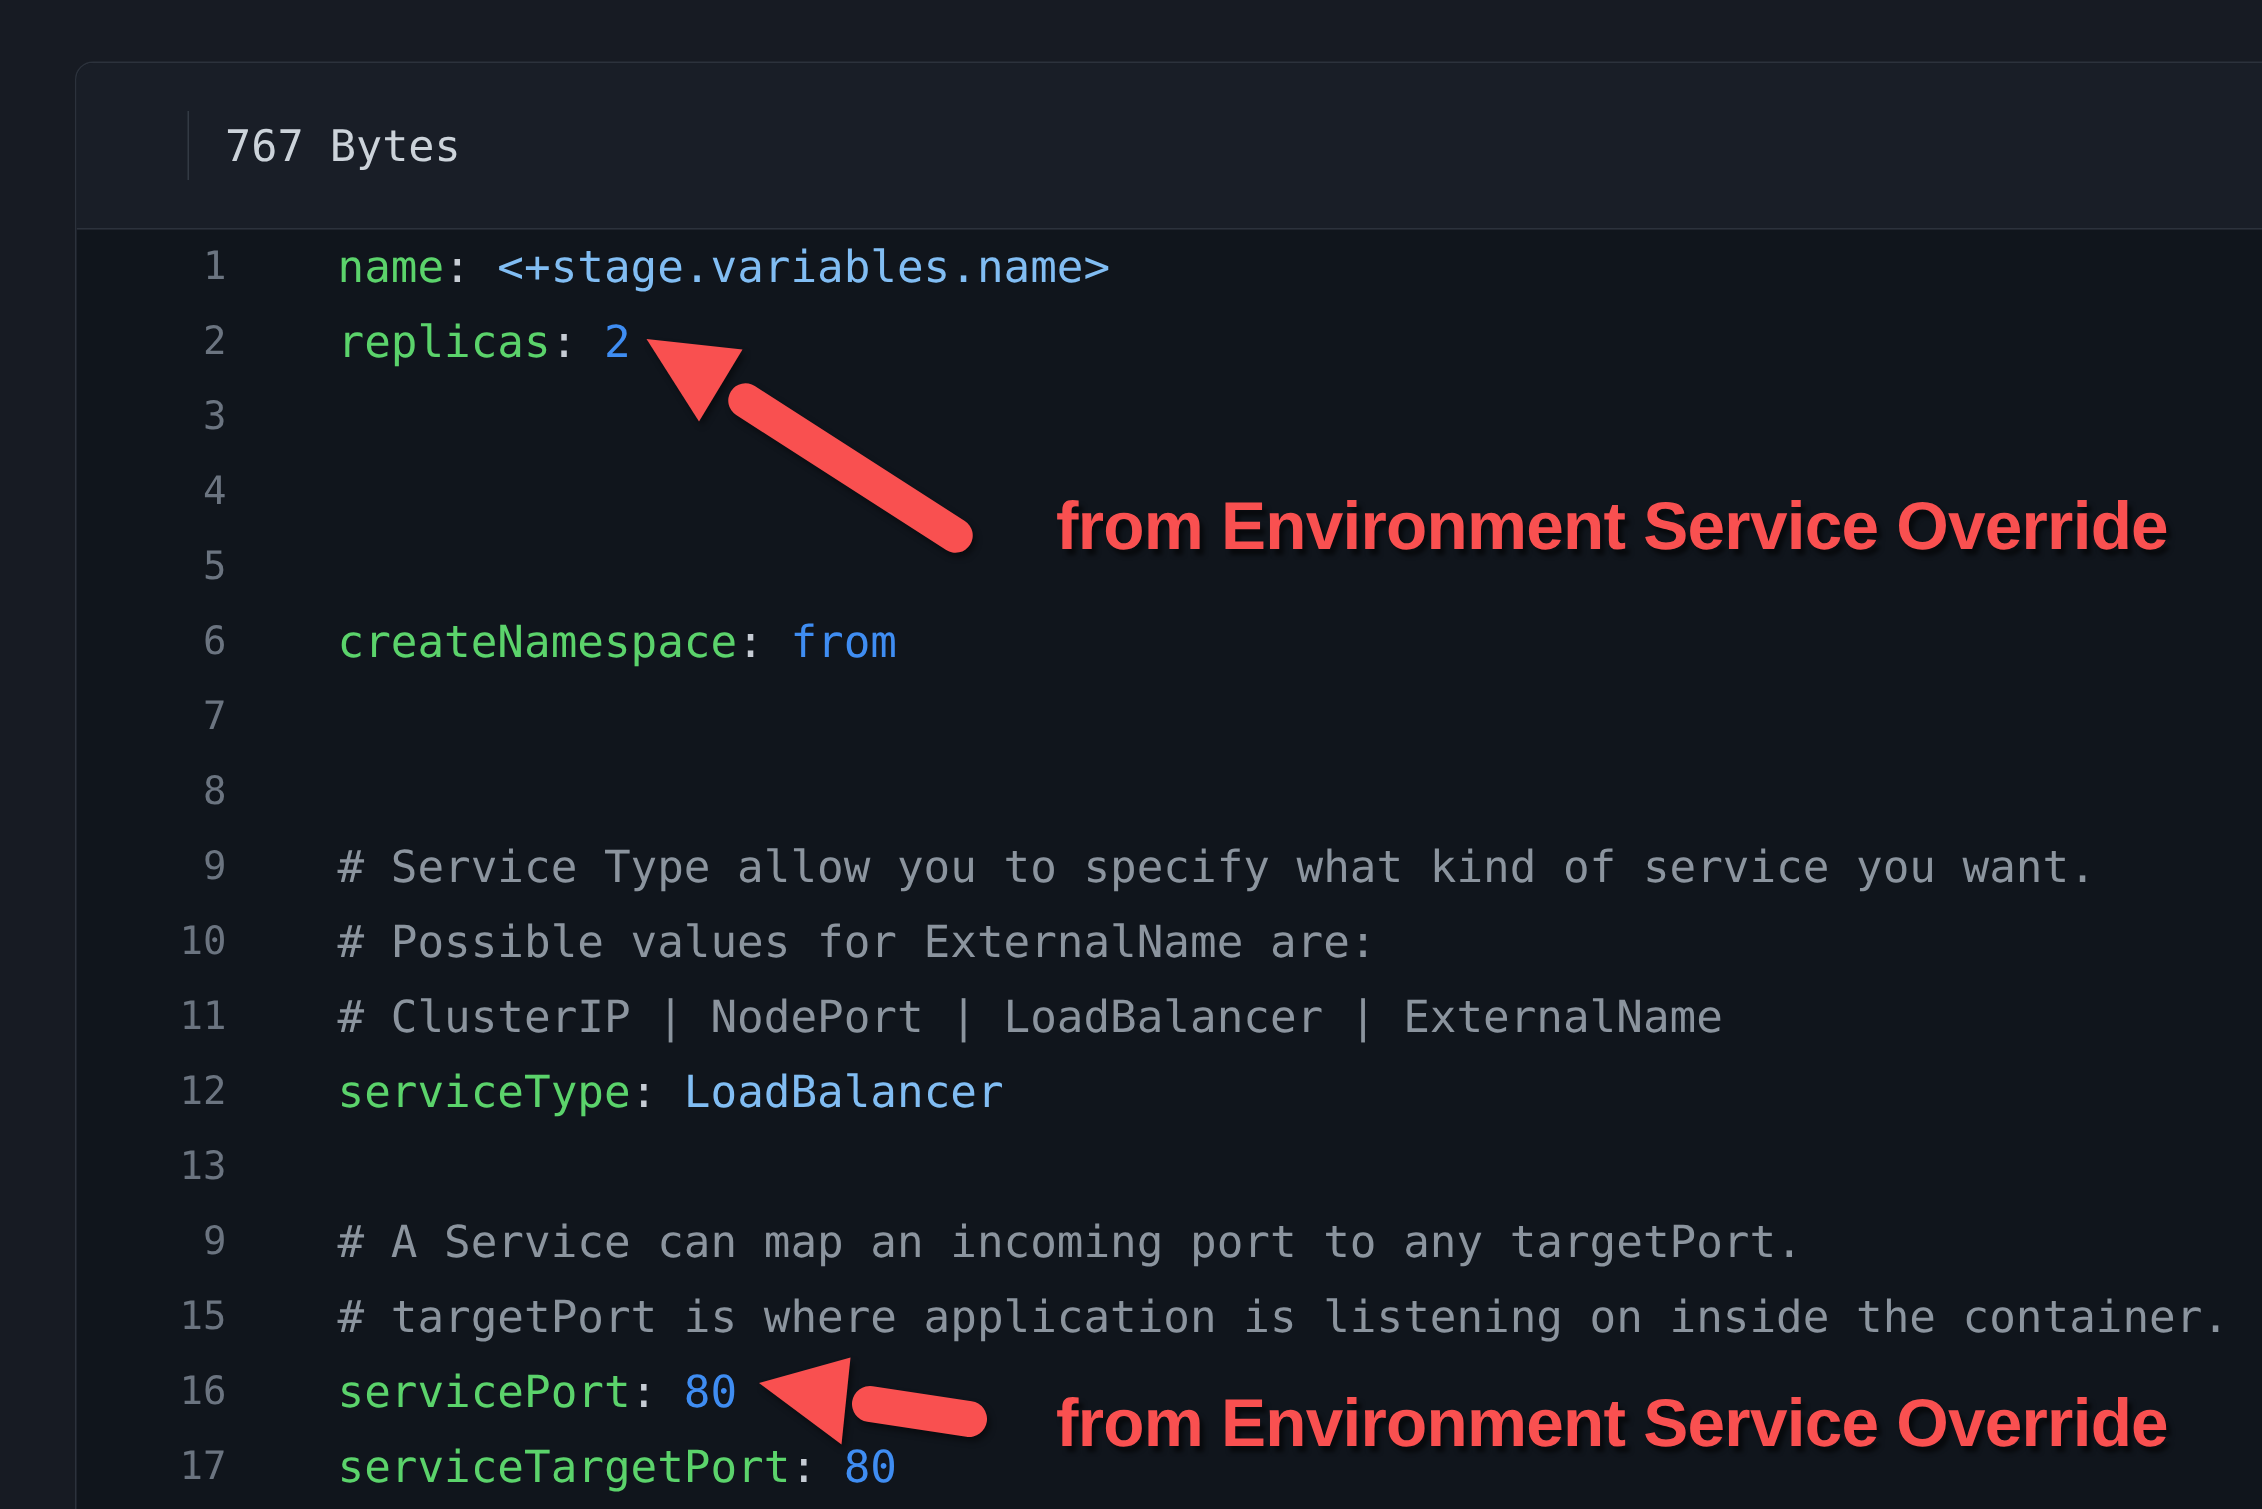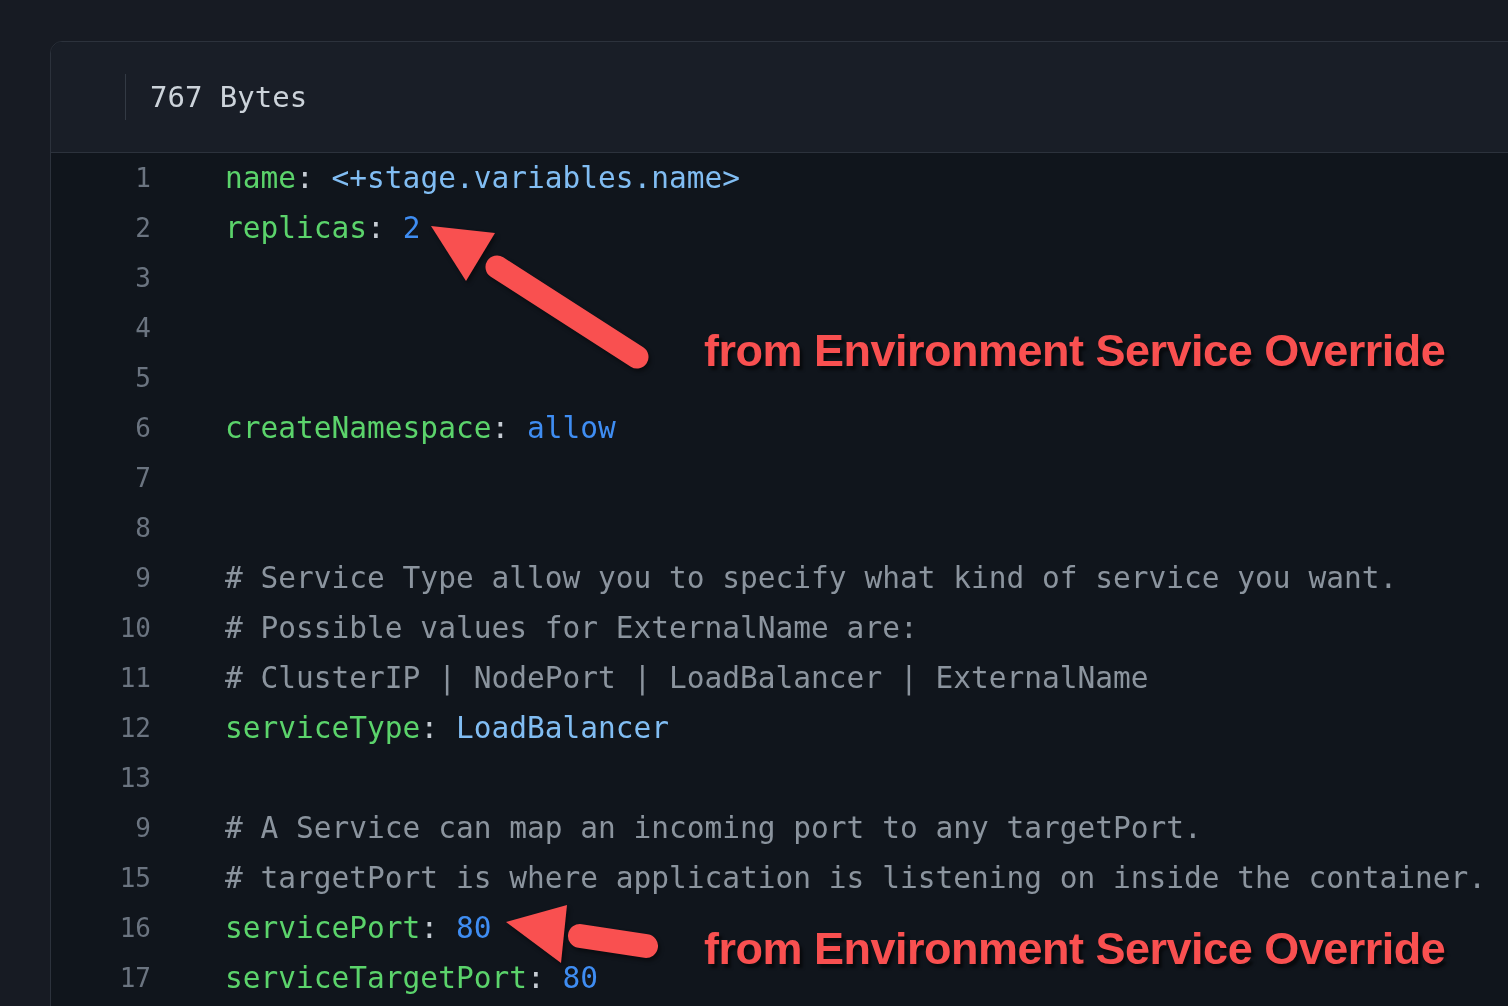--- a/index.html
+++ b/index.html
@@ -68,21 +68,21 @@
       </div>
       <div class="code-row">
         <span class="ln">4</span>
       </div>
       <div class="code-row">
         <span class="ln">5</span>
         <span class="code-text"></span>
       </div>
       <div class="code-row">
         <span class="ln">6</span>
-        <span class="code-text"><span class="tok-key">createNamespace</span><span class="tok-punc">: </span><span class="tok-num">allow</span></span>
+        <span class="code-text"><span class="tok-key">createNamespace</span><span class="tok-punc">: </span><span class="tok-num">from</span></span>
       </div>
       <div class="code-row">
         <span class="ln">7</span>
       </div>
       <div class="code-row">
         <span class="ln">8</span>
         <span class="code-text"></span>
       </div>
       <div class="code-row">
         <span class="ln">9</span>

